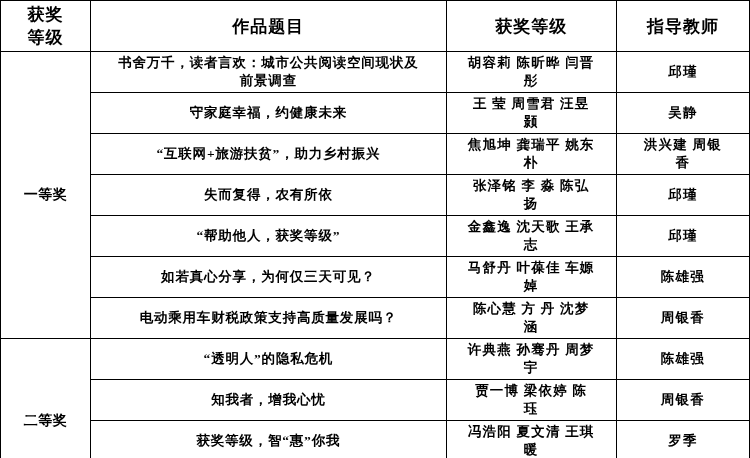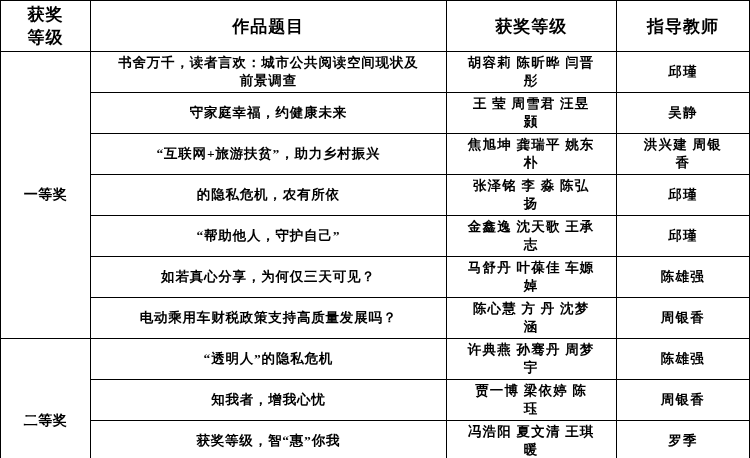--- a/index.html
+++ b/index.html
@@ -85,26 +85,26 @@
       <td class="title-cell">守家庭幸福，约健康未来</td>
       <td class="members-cell">王 莹  周雪君  汪昱颢</td>
       <td class="teacher-cell">吴静</td>
     </tr>
     <tr>
       <td class="title-cell">“互联网+旅游扶贫”，助力乡村振兴</td>
       <td class="members-cell">焦旭坤  龚瑞平  姚东朴</td>
       <td class="teacher-cell">洪兴建  周银香</td>
     </tr>
     <tr>
-      <td class="title-cell">的隐私危机，农有所依</td>
+      <td class="title-cell">失而复得，农有所依</td>
       <td class="members-cell">张泽铭  李 淼  陈弘扬</td>
       <td class="teacher-cell">邱瑾</td>
     </tr>
     <tr>
-      <td class="title-cell">“帮助他人，守护自己”</td>
+      <td class="title-cell">“帮助他人，获奖等级”</td>
       <td class="members-cell">金鑫逸  沈天歌  王承志</td>
       <td class="teacher-cell">邱瑾</td>
     </tr>
     <tr>
       <td class="title-cell">如若真心分享，为何仅三天可见？</td>
       <td class="members-cell">马舒丹  叶葆佳  车嫄婥</td>
       <td class="teacher-cell">陈雄强</td>
     </tr>
     <tr>
       <td class="title-cell">电动乘用车财税政策支持高质量发展吗？</td>

